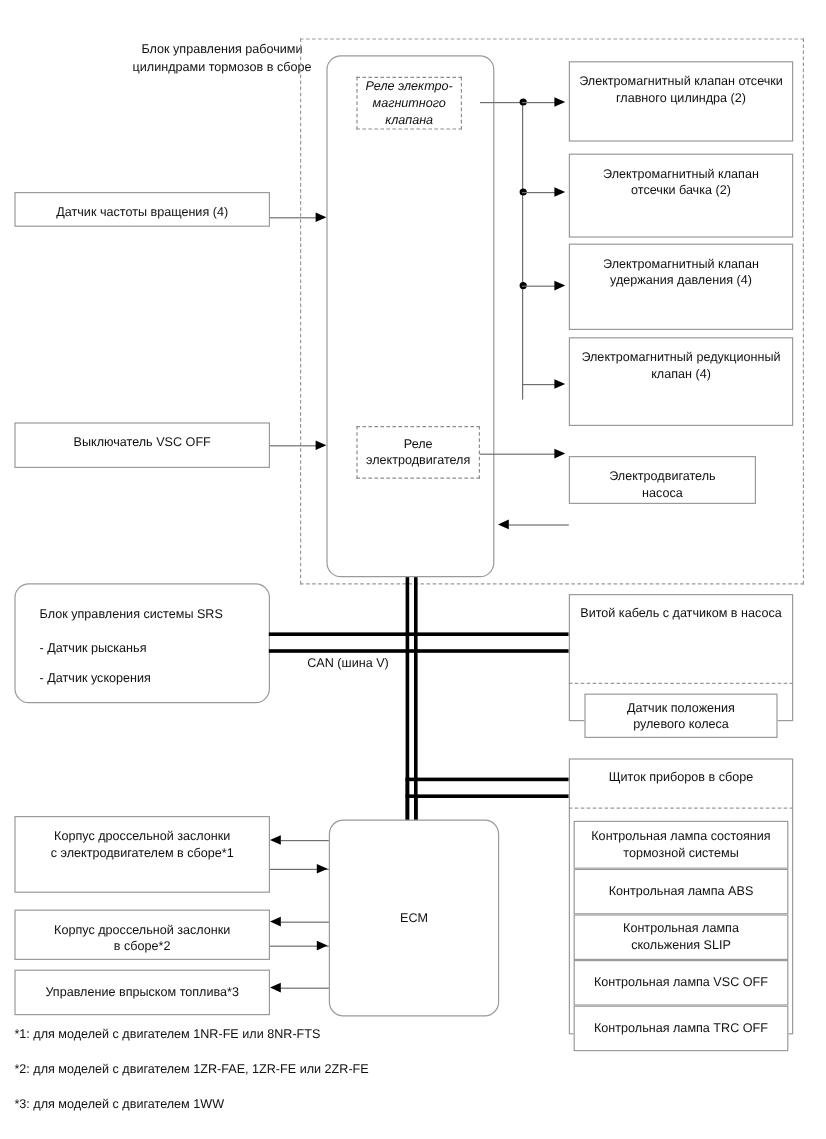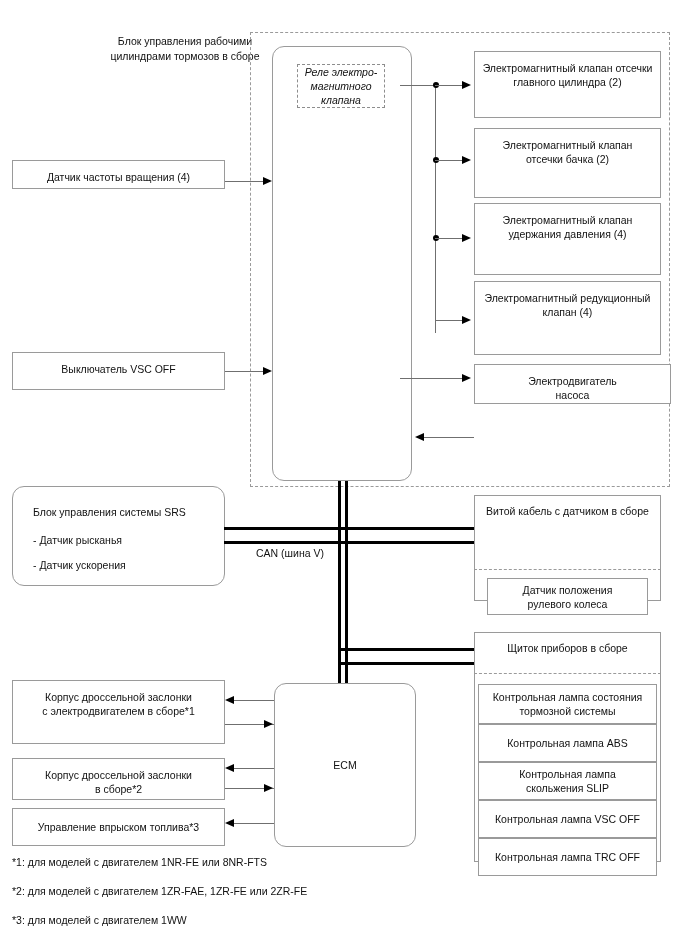--- a/index.html
+++ b/index.html
@@ -110,34 +110,36 @@
 
   <div class="label center" style="left: 100px; top: 34px; width: 170px; white-space: pre-line;">Блок управления рабочими
 цилиндрами тормозов в сборе</div>
 
   <div class="enclosure" style="left:250px;top:32px;width:420px;height:455px;"></div>
 
   <div class="box rounded" style="left:272px;top:46px;width:140px;height:435px;"></div>
 
   <div class="box dashed mid" style="left:297px;top:64px;width:88px;height:44px;white-space:pre-line;font-style:italic;">Реле электро-
 магнитного клапана</div>
+  <div class="box dashed mid" style="left:297px;top:355px;width:103px;height:44px;white-space:pre-line;">Реле
+электродвигателя</div>
 
   <div class="box" style="left:474px;top:51px;width:187px;height:67px;white-space:pre-line;">Электромагнитный клапан отсечки
 главного цилиндра (2)</div>
 
   <div class="box" style="left:474px;top:128px;width:187px;height:70px;white-space:pre-line;">Электромагнитный клапан
 отсечки бачка (2)</div>
 
   <div class="box" style="left:474px;top:203px;width:187px;height:72px;white-space:pre-line;">Электромагнитный клапан
 удержания давления (4)</div>
 
   <div class="box" style="left:474px;top:281px;width:187px;height:74px;white-space:pre-line;">Электромагнитный редукционный
 клапан (4)</div>
 
-  <div class="box" style="left:474px;top:364px;width:197px;height:40px;white-space:pre-line;">Электродвигатель
+  <div class="box" style="left:474px;top:380px;width:156px;height:40px;white-space:pre-line;">Электродвигатель
 насоса</div>
 
 
   <div class="box" style="left:12px;top:160px;width:213px;height:29px;">Датчик частоты вращения (4)</div>
 
   <div class="box" style="left:12px;top:352px;width:213px;height:38px;">Выключатель VSC OFF</div>
 
   <div class="hline" style="left:225px;top:181px;width:45px;"></div>
   <div class="arr-r" style="left:263px;top:176.5px;"></div>
 
@@ -181,21 +183,21 @@
 
   <div class="bus-h" style="left:338px;top:648px;width:136px;"></div>
   <div class="bus-h" style="left:338px;top:662px;width:136px;"></div>
 
   <div class="bus-v" style="left:338px;top:648px;height:38px;"></div>
   <div class="bus-v" style="left:345px;top:662px;height:24px;"></div>
 
   <div class="label center" style="left:245px;top:546px;width:90px;">CAN (шина V)</div>
 
   <div class="box" style="left:474px;top:495px;width:187px;height:106px;"></div>
-  <div class="label center" style="left:474px;top:504px;width:187px;">Витой кабель с датчиком в сборе</div>
+  <div class="label center" style="left:474px;top:504px;width:187px;">Витой кабель с датчиком в насоса</div>
   <div class="h-dash" style="left:474px;top:569px;width:187px;"></div>
   <div class="box mid" style="left:487px;top:578px;width:161px;height:37px;white-space:pre-line;">Датчик положения
 рулевого колеса</div>
 
   <div class="box" style="left:474px;top:632px;width:187px;height:230px;"></div>
   <div class="label center" style="left:474px;top:641px;width:187px;">Щиток приборов в сборе</div>
   <div class="h-dash" style="left:474px;top:673px;width:187px;"></div>
 
   <div class="box mid" style="left:478px;top:684px;width:179px;height:40px;white-space:pre-line;">Контрольная лампа состояния
 тормозной системы</div>

